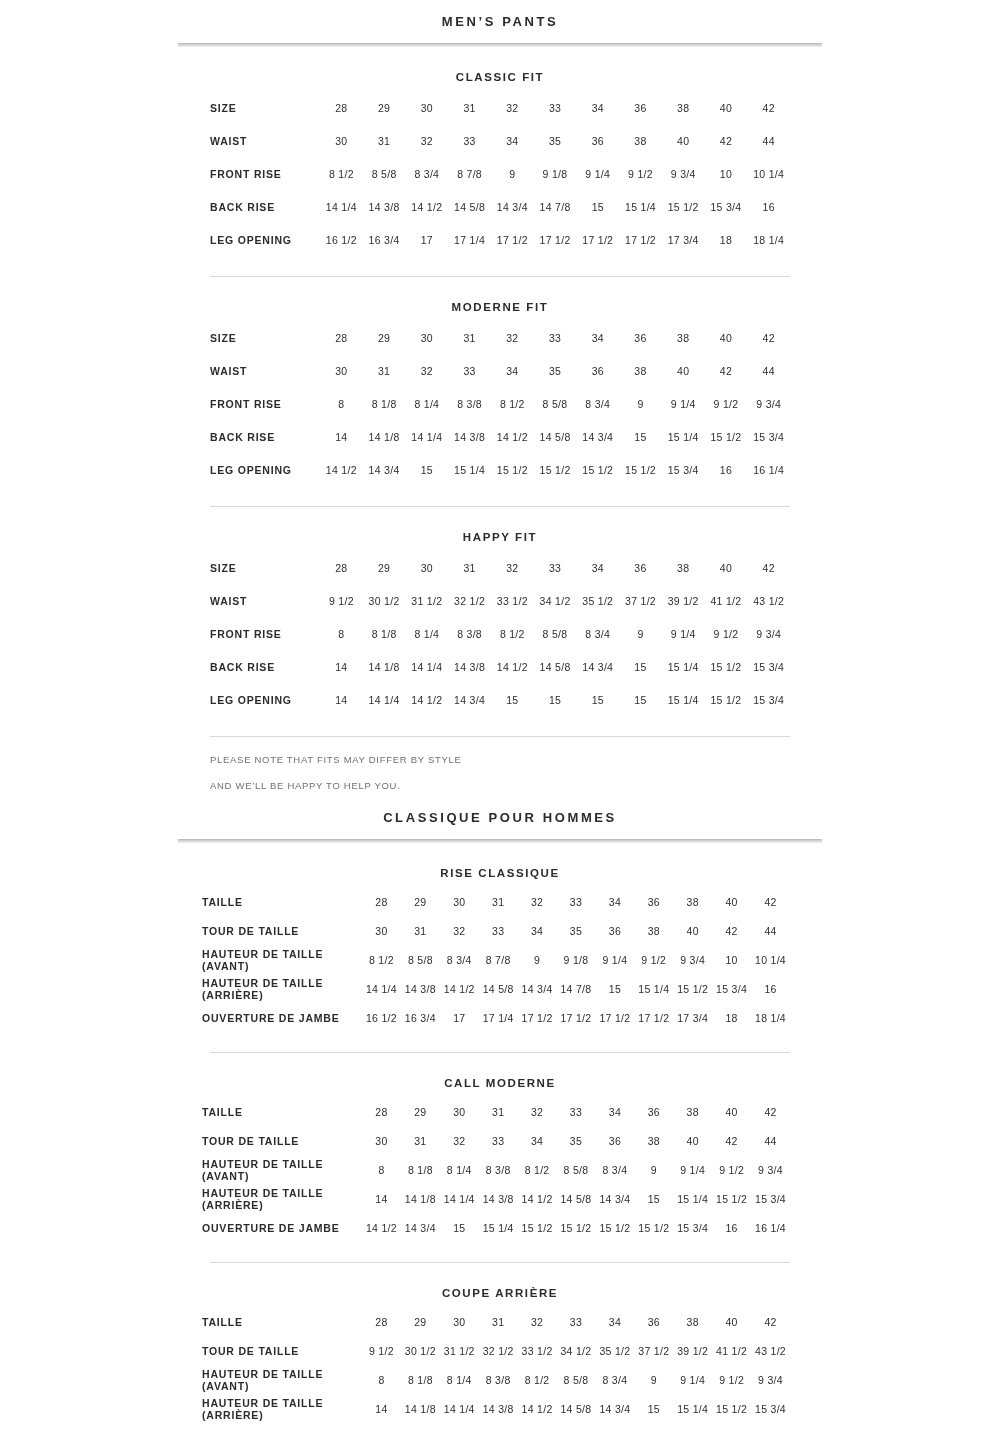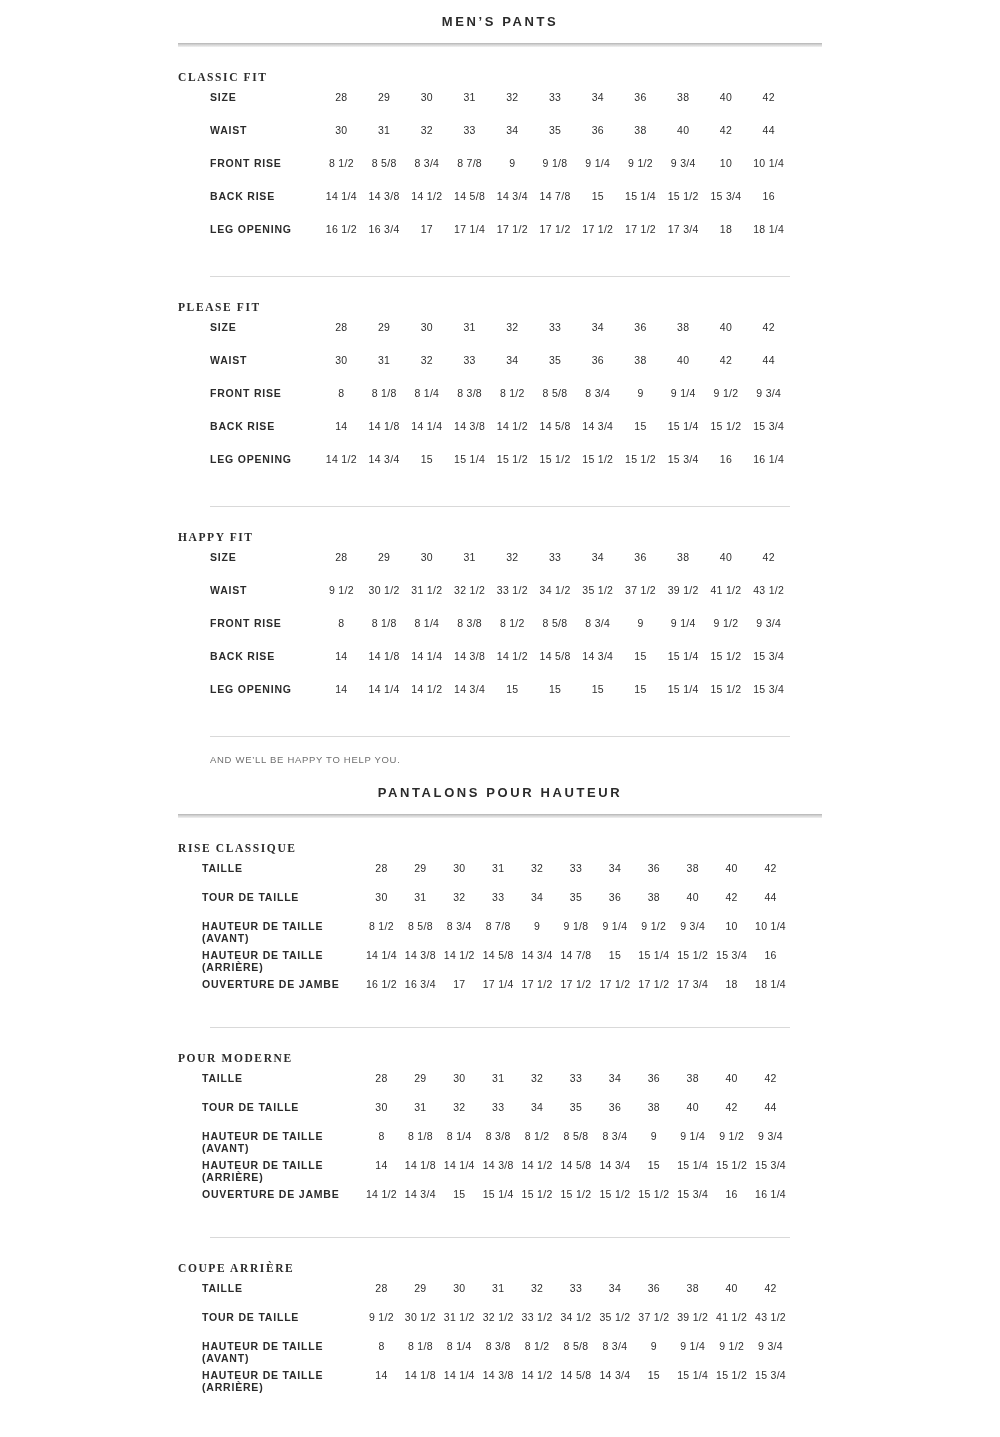--- a/index.html
+++ b/index.html
@@ -29,28 +29,29 @@
     letter-spacing: 2.6px;
     color: #2b2b2b;
   }
   .rule-full {
     height: 4px;
     background: linear-gradient(#c9c9c9, #f1f1f1);
     border-top: 1px solid #bdbdbd;
   }
   .fit-heading {
     margin: 24px 0 8px;
+    text-align: center;
     font-size: 11.5px;
     font-weight: bold;
     letter-spacing: 1.6px;
     color: #2b2b2b;
-    font-family: Liberation Serif, serif;
   }
   .trow {
     display: flex;
+    align-items: center;
     margin: 0 32px;
   }
   .en .trow { height: 33px; }
   .fr .trow { height: 29px; margin-left: 24px; }
   .tlabel {
     font-size: 10.5px;
     font-weight: bold;
     letter-spacing: 0.8px;
     color: #2b2b2b;
     flex: 0 0 auto;
@@ -161,21 +162,21 @@
               <div class="tval">17 1/2</div>
               <div class="tval">17 1/2</div>
               <div class="tval">17 1/2</div>
               <div class="tval">17 3/4</div>
               <div class="tval">18</div>
               <div class="tval">18 1/4</div>
             </div>
             <div class="rule-table"></div>
           </div>
           <div class="fit-block">
-            <h2 class="fit-heading">PLEASE FIT</h2>
+            <h2 class="fit-heading">MODERNE FIT</h2>
             <div class="trow">
               <div class="tlabel">SIZE</div>
               <div class="tval">28</div>
               <div class="tval">29</div>
               <div class="tval">30</div>
               <div class="tval">31</div>
               <div class="tval">32</div>
               <div class="tval">33</div>
               <div class="tval">34</div>
               <div class="tval">36</div>
@@ -311,27 +312,30 @@
               <div class="tval">15</div>
               <div class="tval">15 1/4</div>
               <div class="tval">15 1/2</div>
               <div class="tval">15 3/4</div>
             </div>
             <div class="rule-table"></div>
           </div>
         </div>
       <div class="notes">
           <p class="note">
+            <span class="note-line">PLEASE NOTE THAT FITS MAY DIFFER BY STYLE</span>
+          </p>
+          <p class="note">
             <span class="note-line">AND WE’LL BE HAPPY TO HELP YOU.</span>
           </p>
         </div>
     </section>
 
     <section class="lang-section french">
-      <h1 class="page-title">PANTALONS POUR HAUTEUR</h1>
+      <h1 class="page-title">CLASSIQUE POUR HOMMES</h1>
       <div class="rule-full"></div>
       <div class="tables fr">
           <div class="fit-block">
             <h2 class="fit-heading">RISE CLASSIQUE</h2>
             <div class="trow">
               <div class="tlabel">TAILLE</div>
               <div class="tval">28</div>
               <div class="tval">29</div>
               <div class="tval">30</div>
               <div class="tval">31</div>
@@ -395,21 +399,21 @@
               <div class="tval">17 1/2</div>
               <div class="tval">17 1/2</div>
               <div class="tval">17 1/2</div>
               <div class="tval">17 3/4</div>
               <div class="tval">18</div>
               <div class="tval">18 1/4</div>
             </div>
             <div class="rule-table"></div>
           </div>
           <div class="fit-block">
-            <h2 class="fit-heading">POUR MODERNE</h2>
+            <h2 class="fit-heading">CALL MODERNE</h2>
             <div class="trow">
               <div class="tlabel">TAILLE</div>
               <div class="tval">28</div>
               <div class="tval">29</div>
               <div class="tval">30</div>
               <div class="tval">31</div>
               <div class="tval">32</div>
               <div class="tval">33</div>
               <div class="tval">34</div>
               <div class="tval">36</div>

